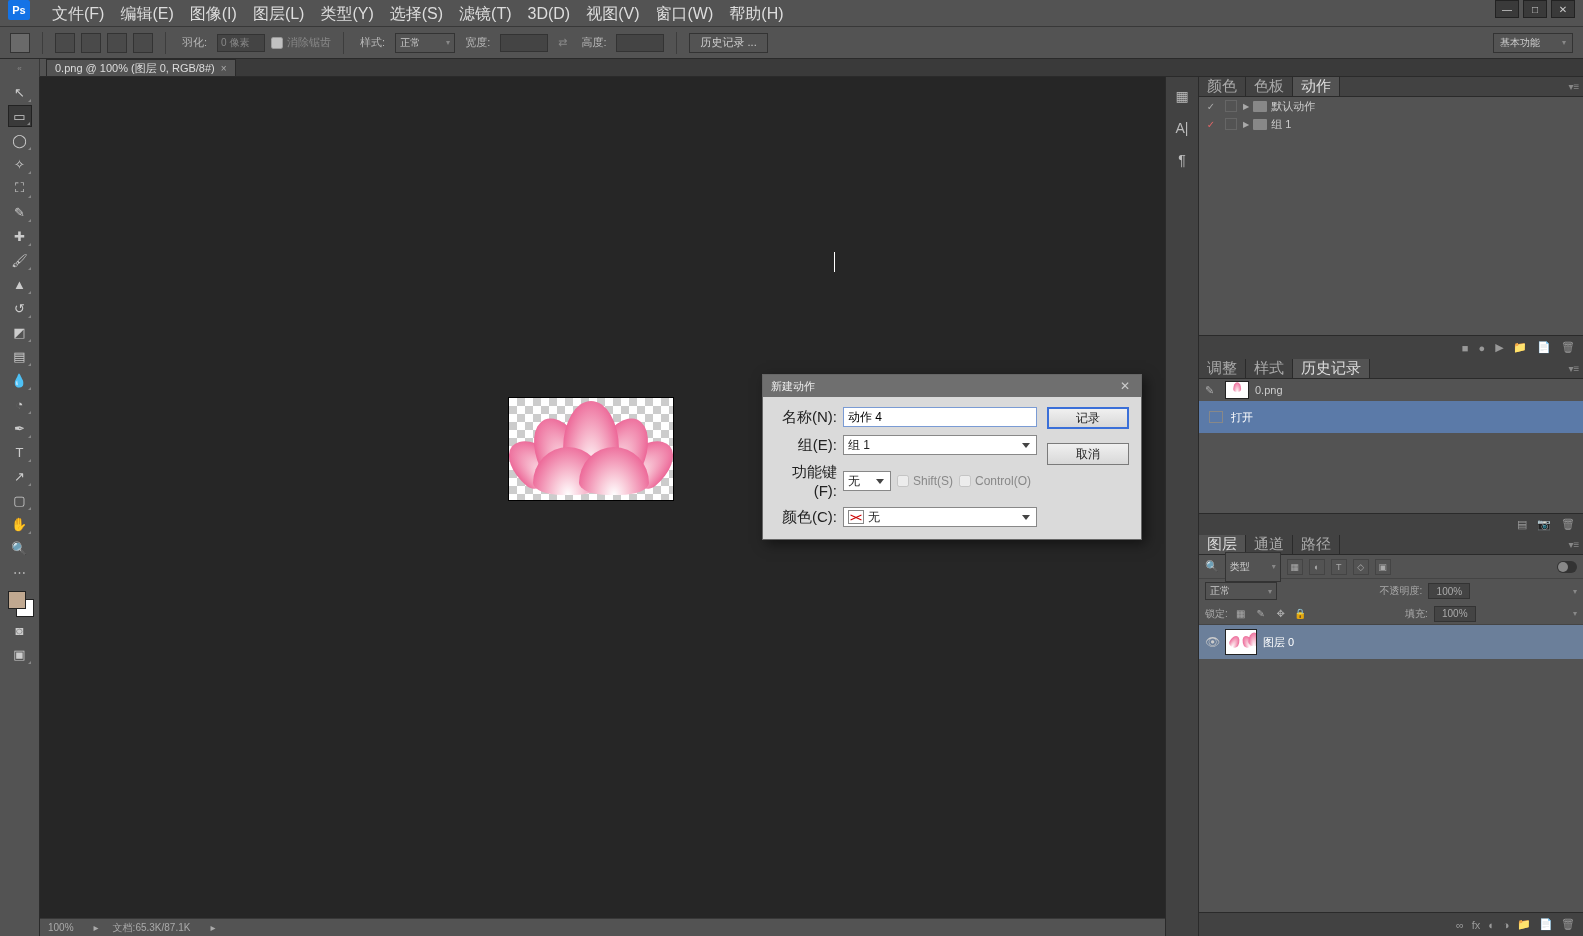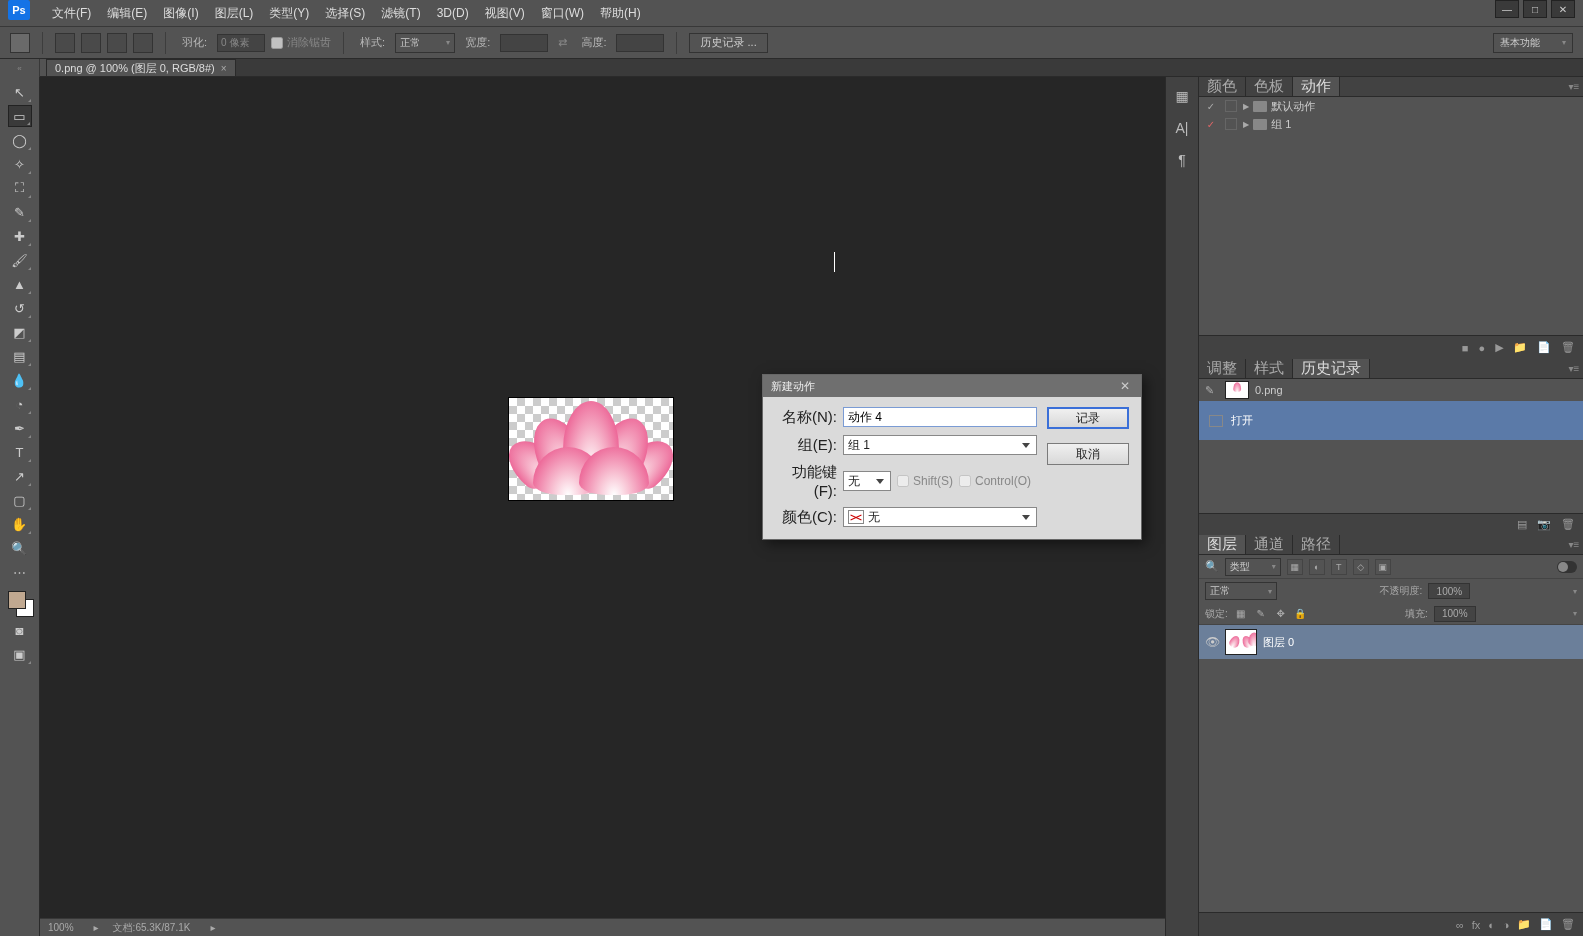--- a/index.html
+++ b/index.html
@@ -1,21 +1,21 @@
 <!DOCTYPE html>
 <html><head>
 <meta charset="utf-8">
 <style>
 * { margin: 0; padding: 0; box-sizing: border-box; user-select: none; }
 body { font-family: "Microsoft YaHei", Tahoma, sans-serif; font-size: 11px; background: #535353; color: #ccc; width: 1583px; height: 936px; overflow: hidden; position: relative; }
 
 
 .menubar { height: 27px; background: #535353; display: flex; align-items: flex-start; padding: 0 8px; border-bottom: 1px solid #383838; }
 .ps-logo { width: 22px; height: 20px; background: #1473e6; color: #fff; font-weight: bold; font-size: 11px; display: flex; align-items: center; justify-content: center; border-radius: 2px; margin-right: 14px; }
-.menubar .mi { font-size: 12px; padding: 0 8px; line-height: 27px; color: #ddd; }
+.menubar .mi { font-size: 16px; padding: 0 8px; line-height: 27px; color: #ddd; }
 .window-controls { margin-left: auto; display: flex; gap: 4px; }
 .win-btn { width: 24px; height: 18px; background: #3a3a3a; border: 1px solid #222; color: #ccc; display:flex; align-items:center; justify-content:center; font-size:10px; }
 
 
 .optionsbar { height: 32px; background: #535353; border-bottom: 1px solid #2a2a2a; display: flex; align-items: center; padding: 0 10px; gap: 6px; color: #b8b8b8; font-size:11px;}
 .opt-sep { width: 1px; height: 22px; background: #3d3d3d; margin: 0 6px; }
 .opt-ico { width: 20px; height: 20px; background: #4a4a4a; border: 1px solid #333; }
 .opt-ico.sel { background: #6a6a6a; }
 .opt-label { margin: 0 4px; }
 .opt-input { width: 48px; height: 18px; background: #444; border: 1px solid #333; color:#888; padding:0 3px; font-size:10px; }
@@ -104,29 +104,29 @@
 .act-tog { width:12px; height:12px; border:1px solid #666;}
 .act-arrow { color:#aaa; font-size:8px;}
 .act-folder { width:14px; height:11px; background:#888; border-radius:1px;}
 .actions-footer { height:24px; background:#424242; border-top:1px solid #2a2a2a; display:flex; align-items:center; justify-content:flex-end; gap:10px; padding:0 8px;}
 .af-ico { color:#999; font-size:11px;}
 
 
 .history-body { background:#535353; height:134px;}
 .hist-head { height:22px; display:flex; align-items:center; gap:6px; padding-left:6px;}
 .hist-thumb { width:24px; height:18px; background:#fff; border:1px solid #222;}
-.hist-row { height:39px; display:flex; align-items:center; gap:8px; padding-left:10px; font-size:11px;}
+.hist-row { height:32px; display:flex; align-items:center; gap:8px; padding-left:10px; font-size:11px;}
 .hist-row.sel { background:#5b7aa8; color:#fff;}
 .hist-ico { width:14px; height:12px; border:1px solid #888;}
 .history-footer { height:22px; background:#424242; border-top:1px solid #2a2a2a; display:flex; align-items:center; justify-content:flex-end; gap:10px; padding:0 8px;}
 
 
 .layers-body { flex:1; background:#535353; display:flex; flex-direction:column;}
 .layers-filter { height:24px; display:flex; align-items:center; gap:6px; padding:0 6px; border-bottom:1px solid #444;}
-.lf-sel { width:56px; height:18px; background:#535353; border:1px solid #333; color:#ccc; font-size:10px; display:flex; align-items:center; padding:0 4px;}
+.lf-sel { width:56px; height:30px; background:#535353; border:1px solid #333; color:#ccc; font-size:10px; display:flex; align-items:center; padding:0 4px;}
 .lf-ico { width:16px; height:16px; border:1px solid #444; font-size:9px; color:#aaa; display:flex; align-items:center; justify-content:center;}
 .lf-switch { margin-left:auto; width:20px; height:12px; background:#333; border-radius:6px; position:relative;}
 .lf-switch::after { content:""; position:absolute; left:1px; top:1px; width:10px; height:10px; background:#888; border-radius:50%;}
 .layers-opts { height:24px; display:flex; align-items:center; gap:6px; padding:0 6px; font-size:10px; color:#aaa;}
 .lo-sel { width:72px; height:18px; background:#535353; border:1px solid #333; color:#ccc; font-size:10px; display:flex; align-items:center; padding:0 4px;}
 .lo-val { width:42px; height:16px; background:#444; border:1px solid #333; color:#aaa; font-size:10px; display:flex; align-items:center; justify-content:center;}
 .layers-locks { height:22px; display:flex; align-items:center; gap:6px; padding:0 6px; font-size:10px; color:#aaa; border-bottom:1px solid #444;}
 .lock-ico { width:14px; height:14px; font-size:10px; color:#aaa; display:flex; align-items:center; justify-content:center;}
 .layer-row { height:34px; display:flex; align-items:center; gap:6px; padding:0 6px; background:#6b7f9a; color:#fff;}
 .layer-eye { width:14px; font-size:12px; color:#ccc;}

